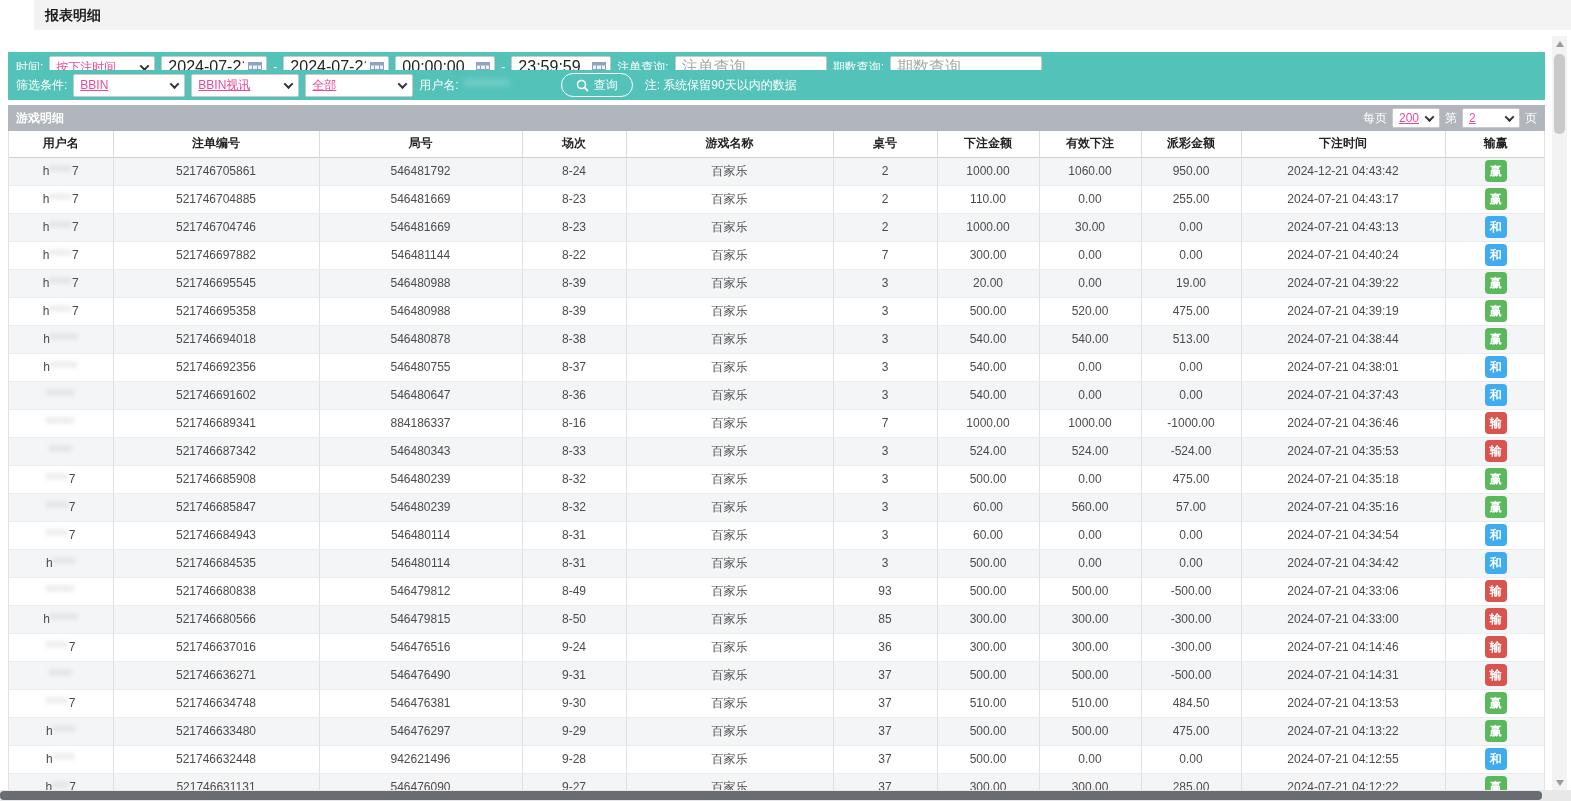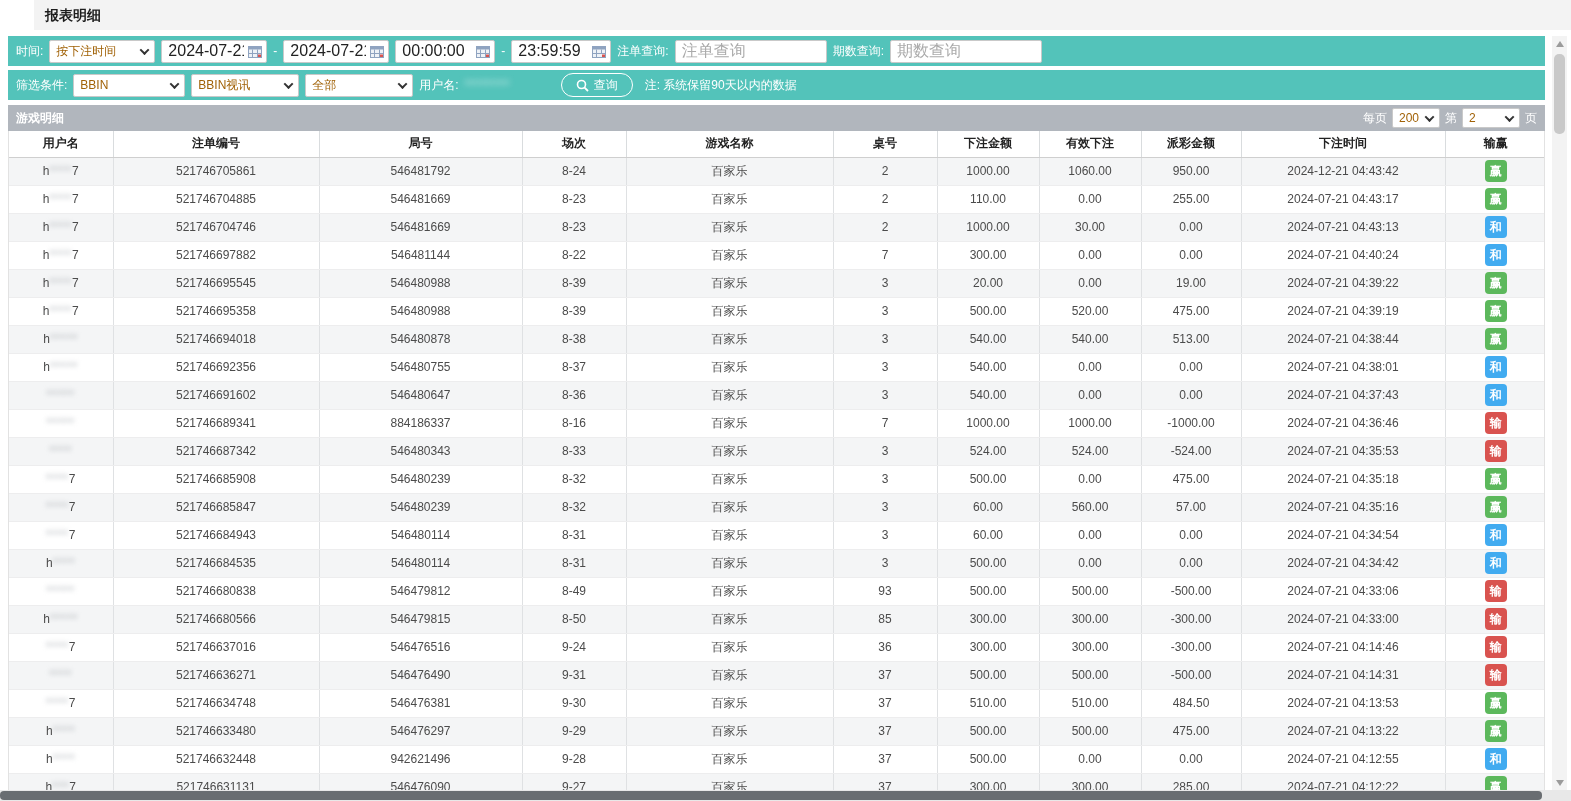--- a/index.html
+++ b/index.html
@@ -9,27 +9,27 @@
 
   
   .titlebar { position:absolute; top:0; left:0; width:100%; height:30px;
     background:#f3f3f3;margin-left:34px; }
   .title { position:absolute; left:11px; top:7px; font-size:14px; font-weight:bold; color:#1d1d1d; }
   .close { position:absolute; right:13px; top:2px; font-size:22px; color:#555; cursor:pointer; line-height:26px; }
 
   
   .bar { position:absolute; left:8px; width:1537px; height:30px; background:#53c3ba;
     display:flex; align-items:center; gap:6px; padding:0 8px; }
-  .bar1 { top:36px; } .bar2 { top:70px; }
+  .bar1 { top:52px; } .bar2 { top:70px; }
   .lbl { color:#fff; font-size:12px; white-space:nowrap; }
   .sep { color:#fff; font-size:12px; }
 
   .select { background:#fff; border:1px solid #c9c9c9; height:23px; display:flex;
     align-items:center; justify-content:space-between; padding:0 6px; font-size:12px;
-    color:#a16207; cursor:pointer; border-radius:2px; }
+    color:#ec4899; cursor:pointer; border-radius:2px;text-decoration:underline; }
   .chev { width:7px; height:7px; border-right:2px solid #333; border-bottom:2px solid #333;
     transform:rotate(45deg) translate(-1px,-1px); margin-left:6px; flex:0 0 auto; }
   .field { background:#fff; border:1px solid #c9c9c9; height:23px; display:flex;
     align-items:center; padding:0 4px 0 6px; border-radius:2px; }
   .field input { border:none; outline:none; font-size:16px; color:#222; width:100%;
     font-family:inherit; background:transparent; }
   .field input::placeholder { color:#aaa; }
   .cal { flex:0 0 auto; margin-left:4px; }
 
   .masked-user { color:#eef7f6; filter:blur(3px); font-size:12px; letter-spacing:1px; width:90px; overflow:hidden; }

